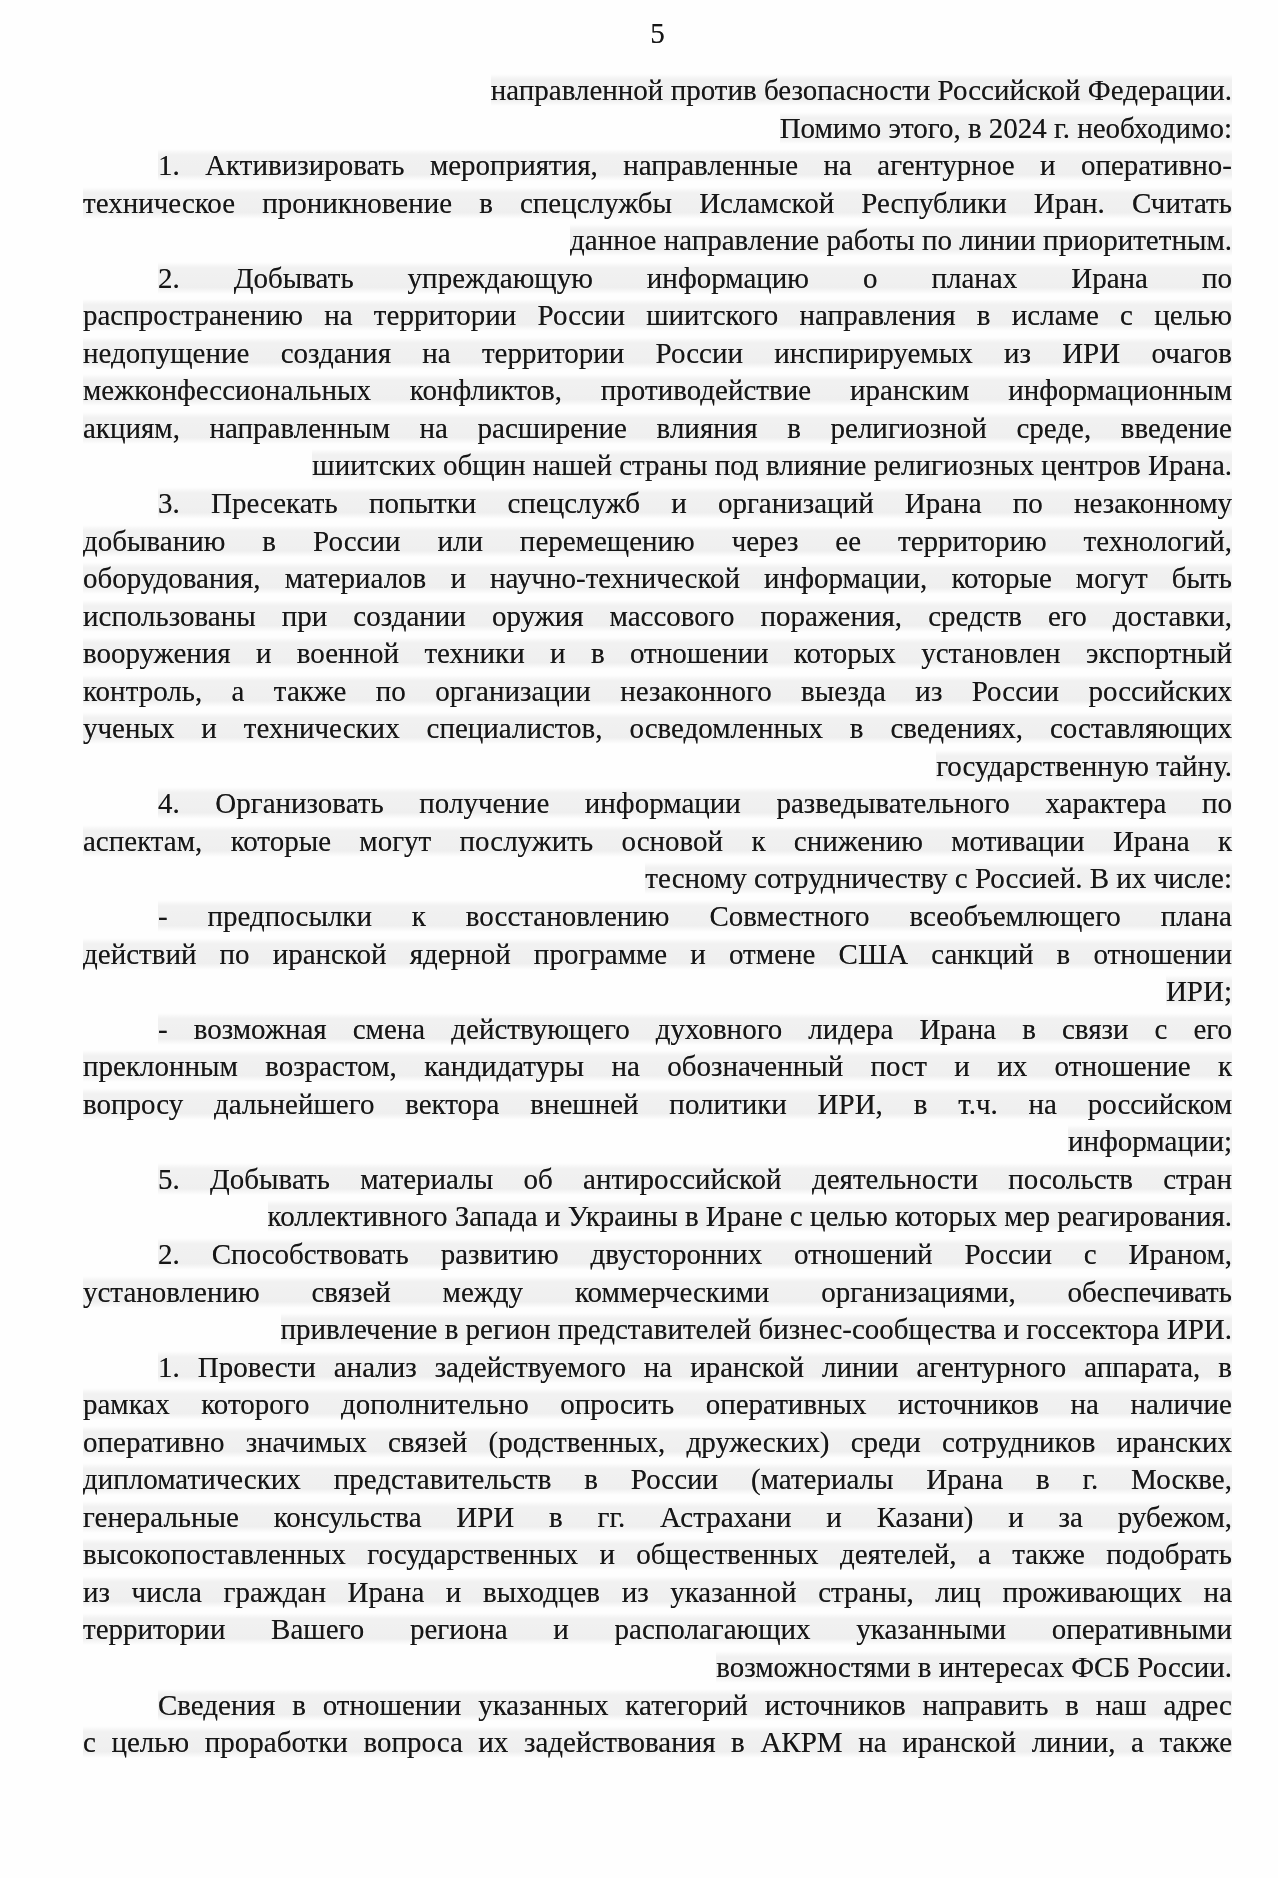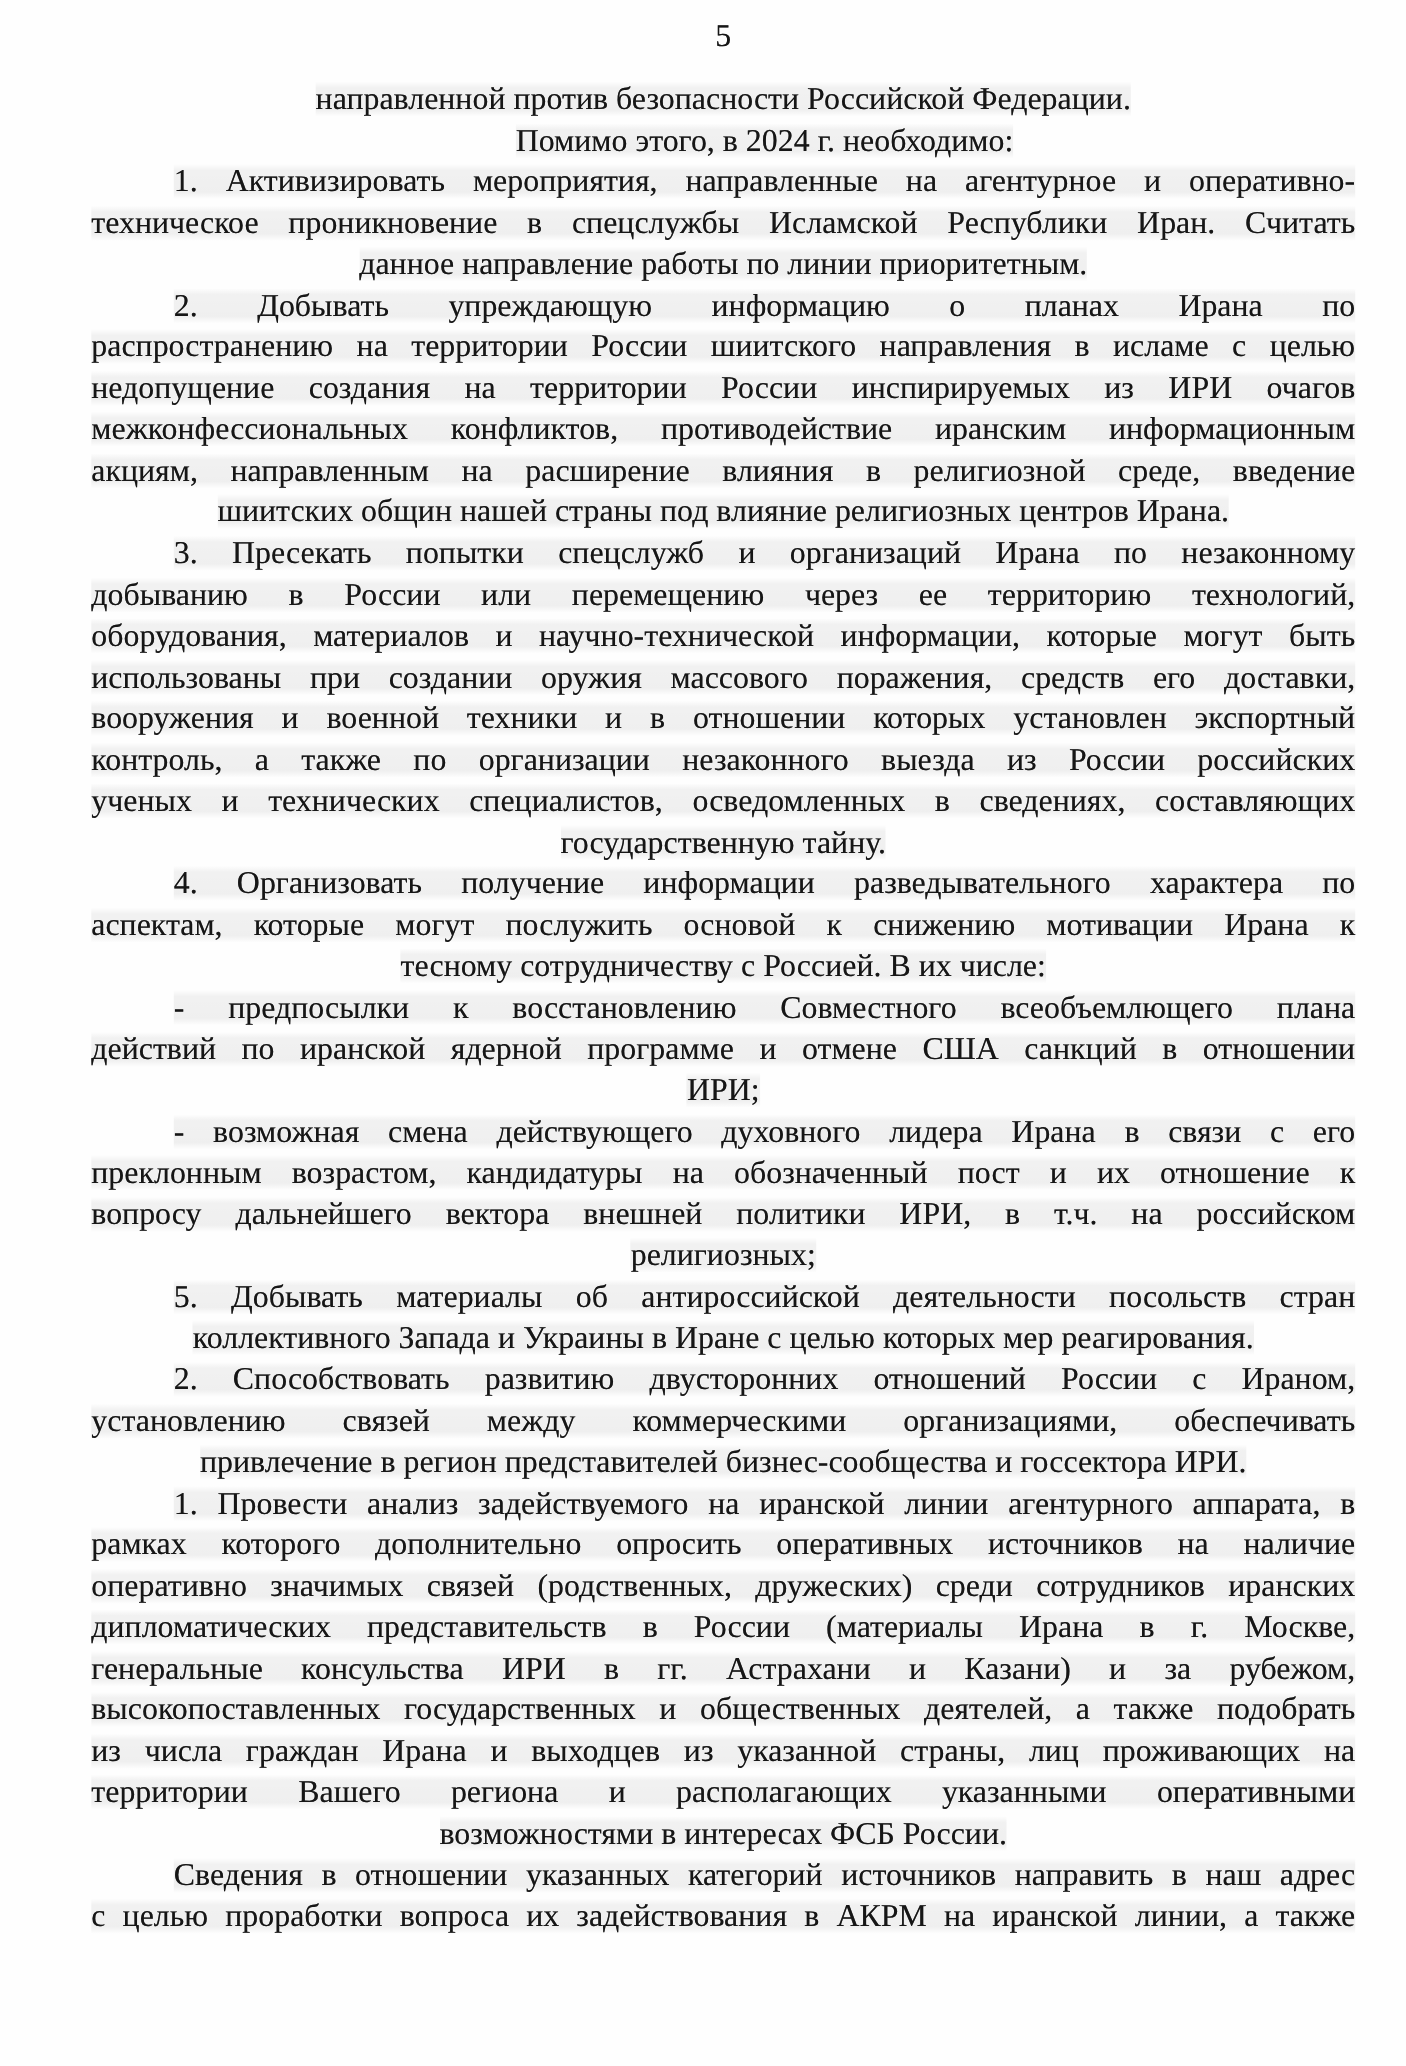--- a/index.html
+++ b/index.html
@@ -27,21 +27,21 @@
     text-shadow: 0 0 0.5px rgba(0,0,0,0.55);
   }
   .body-text {
     margin-top: 21px;
     padding-left: 83px;
     padding-right: 46px;
     font-size: 29px;
     line-height: 37.55px;
   }
   .line {
-    text-align: center;
+    text-align: right;
     white-space: normal;
     text-shadow: 0 0 0.5px rgba(0,0,0,0.55);
   }
   .line.just {
     text-align: justify;
     text-align-last: justify;
   }
   .line.indent {
     text-indent: 75px;
   }
@@ -81,21 +81,21 @@
       <div class="line"><span>государственную тайну.</span></div>
       <div class="line indent just"><span>4. Организовать получение информации разведывательного характера по</span></div>
       <div class="line just"><span>аспектам, которые могут послужить основой к снижению мотивации Ирана к</span></div>
       <div class="line"><span>тесному сотрудничеству с Россией. В их числе:</span></div>
       <div class="line indent just"><span>- предпосылки к восстановлению Совместного всеобъемлющего плана</span></div>
       <div class="line just"><span>действий по иранской ядерной программе и отмене США санкций в отношении</span></div>
       <div class="line"><span>ИРИ;</span></div>
       <div class="line indent just"><span>- возможная смена действующего духовного лидера Ирана в связи с его</span></div>
       <div class="line just"><span>преклонным возрастом, кандидатуры на обозначенный пост и их отношение к</span></div>
       <div class="line just"><span>вопросу дальнейшего вектора внешней политики ИРИ, в т.ч. на российском</span></div>
-      <div class="line"><span>религиозных;</span></div>
+      <div class="line"><span>информации;</span></div>
       <div class="line indent just"><span>5. Добывать материалы об антироссийской деятельности посольств стран</span></div>
       <div class="line"><span>коллективного Запада и Украины в Иране с целью которых мер реагирования.</span></div>
       <div class="line indent just"><span>2. Способствовать развитию двусторонних отношений России с Ираном,</span></div>
       <div class="line just"><span>установлению связей между коммерческими организациями, обеспечивать</span></div>
       <div class="line"><span>привлечение в регион представителей бизнес-сообщества и госсектора ИРИ.</span></div>
       <div class="line indent just"><span>1. Провести анализ задействуемого на иранской линии агентурного аппарата, в</span></div>
       <div class="line just"><span>рамках которого дополнительно опросить оперативных источников на наличие</span></div>
       <div class="line just"><span>оперативно значимых связей (родственных, дружеских) среди сотрудников иранских</span></div>
       <div class="line just"><span>дипломатических представительств в России (материалы Ирана в г. Москве,</span></div>
       <div class="line just"><span>генеральные консульства ИРИ в гг. Астрахани и Казани) и за рубежом,</span></div>

